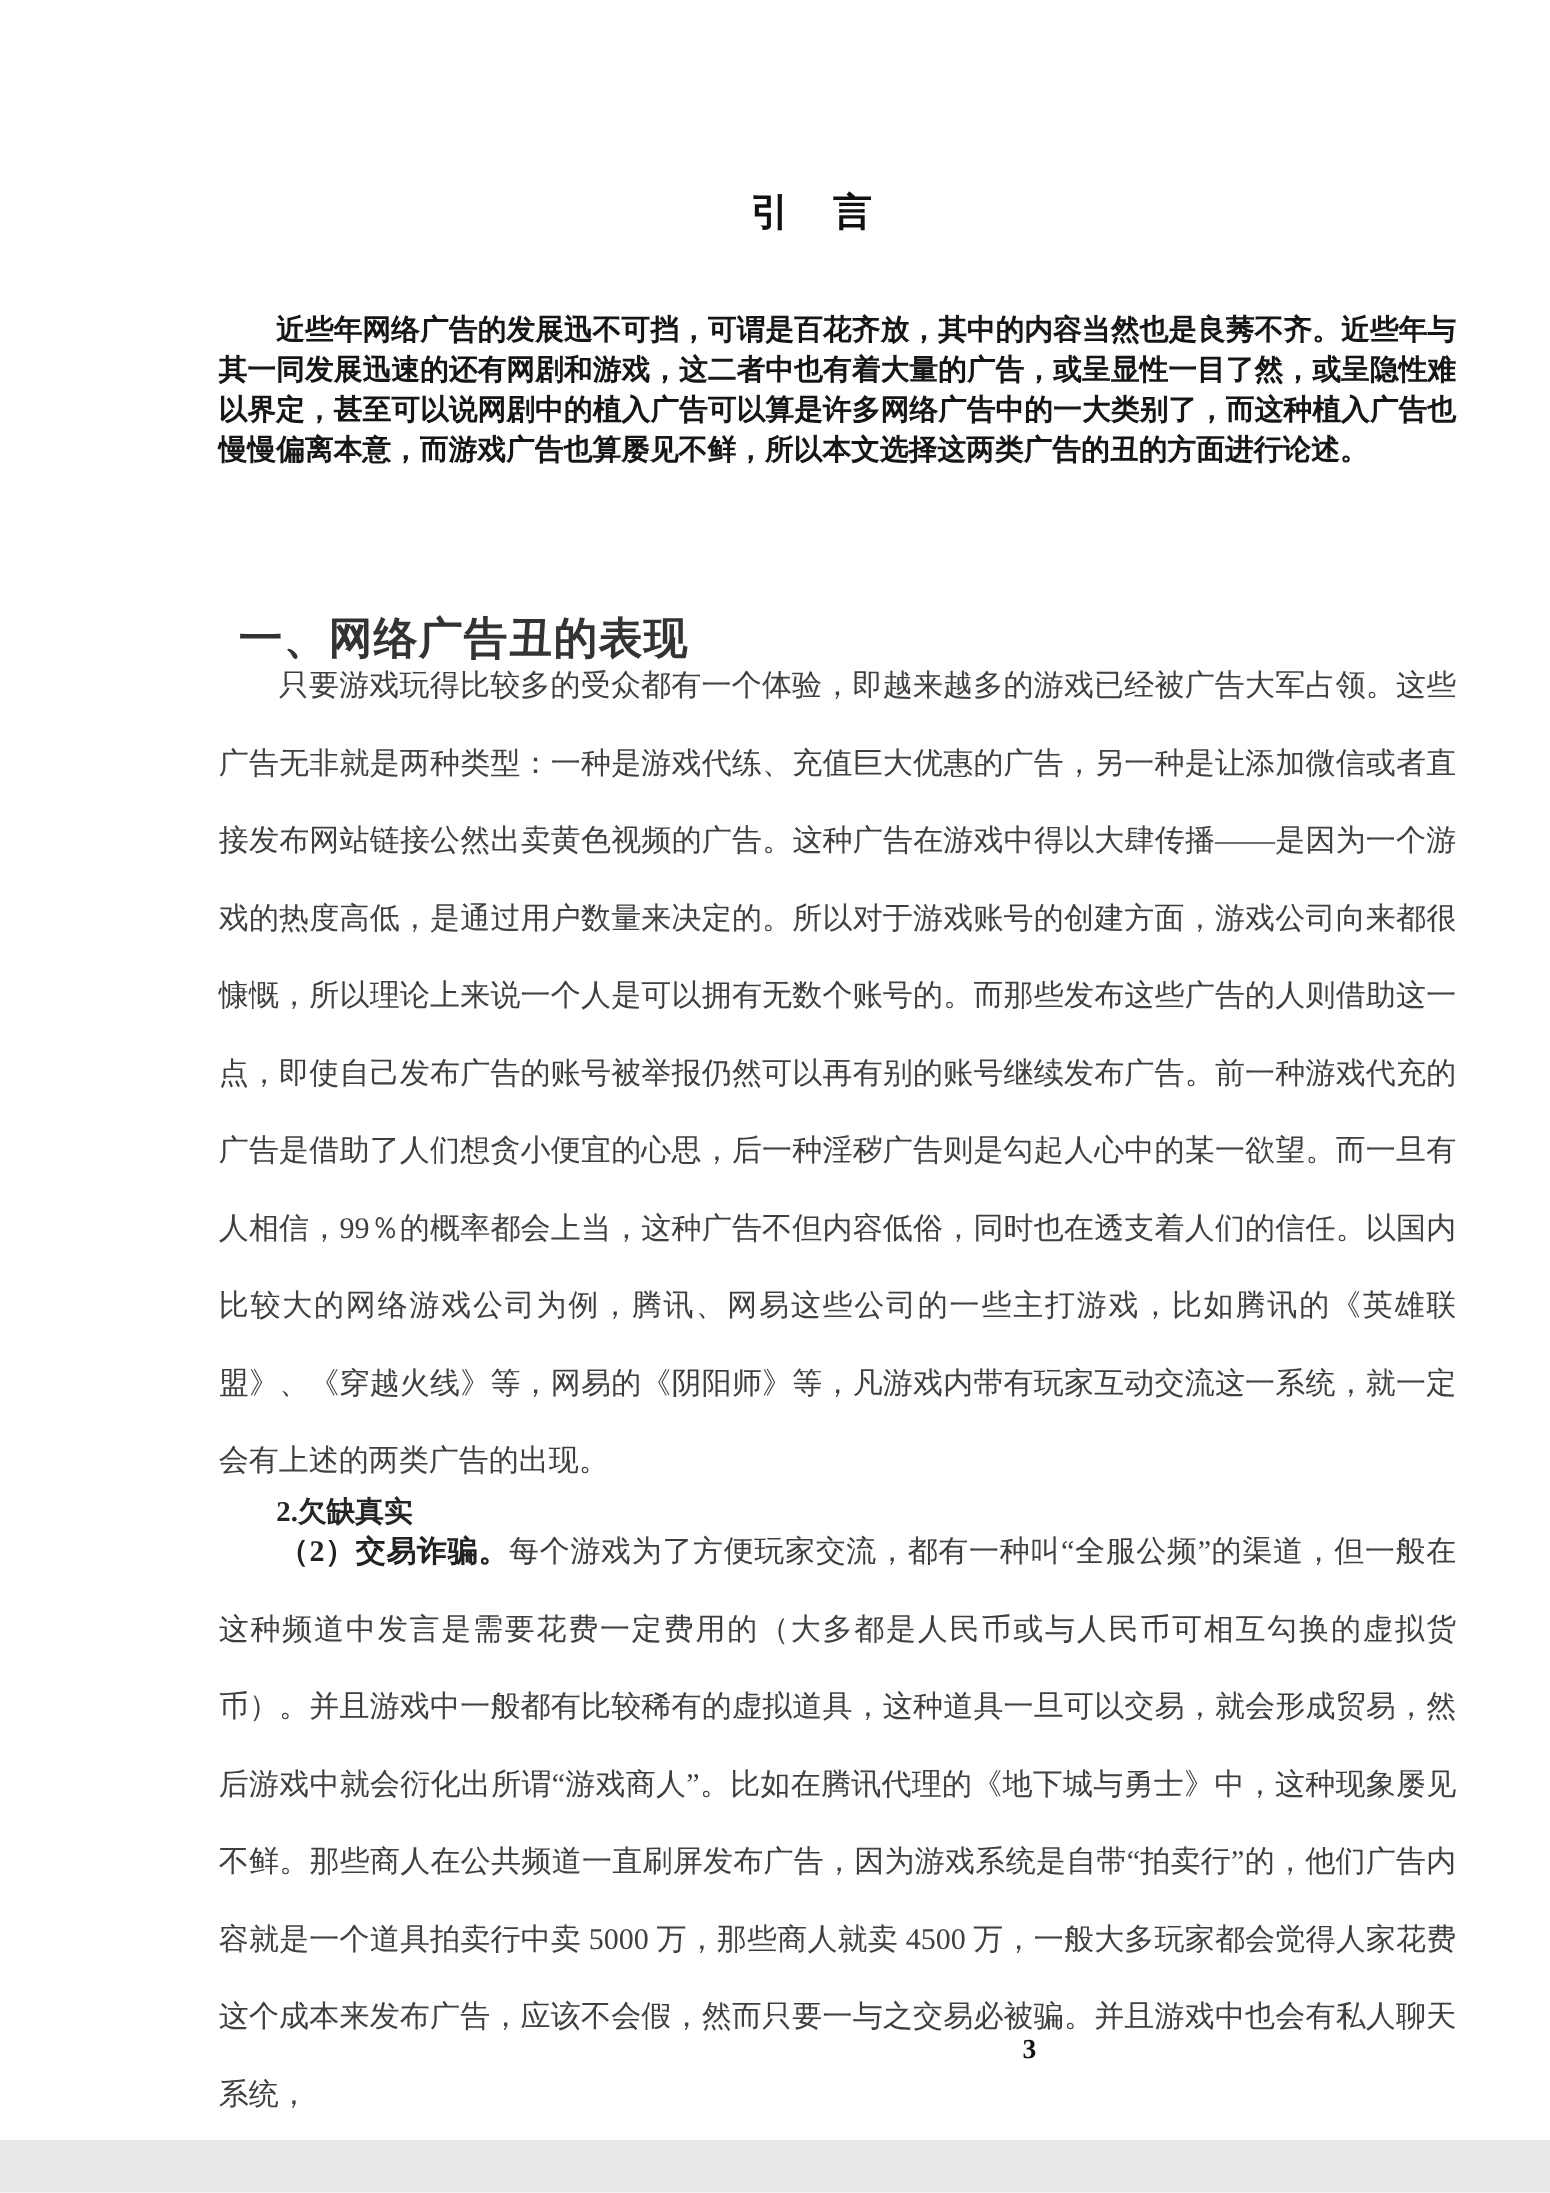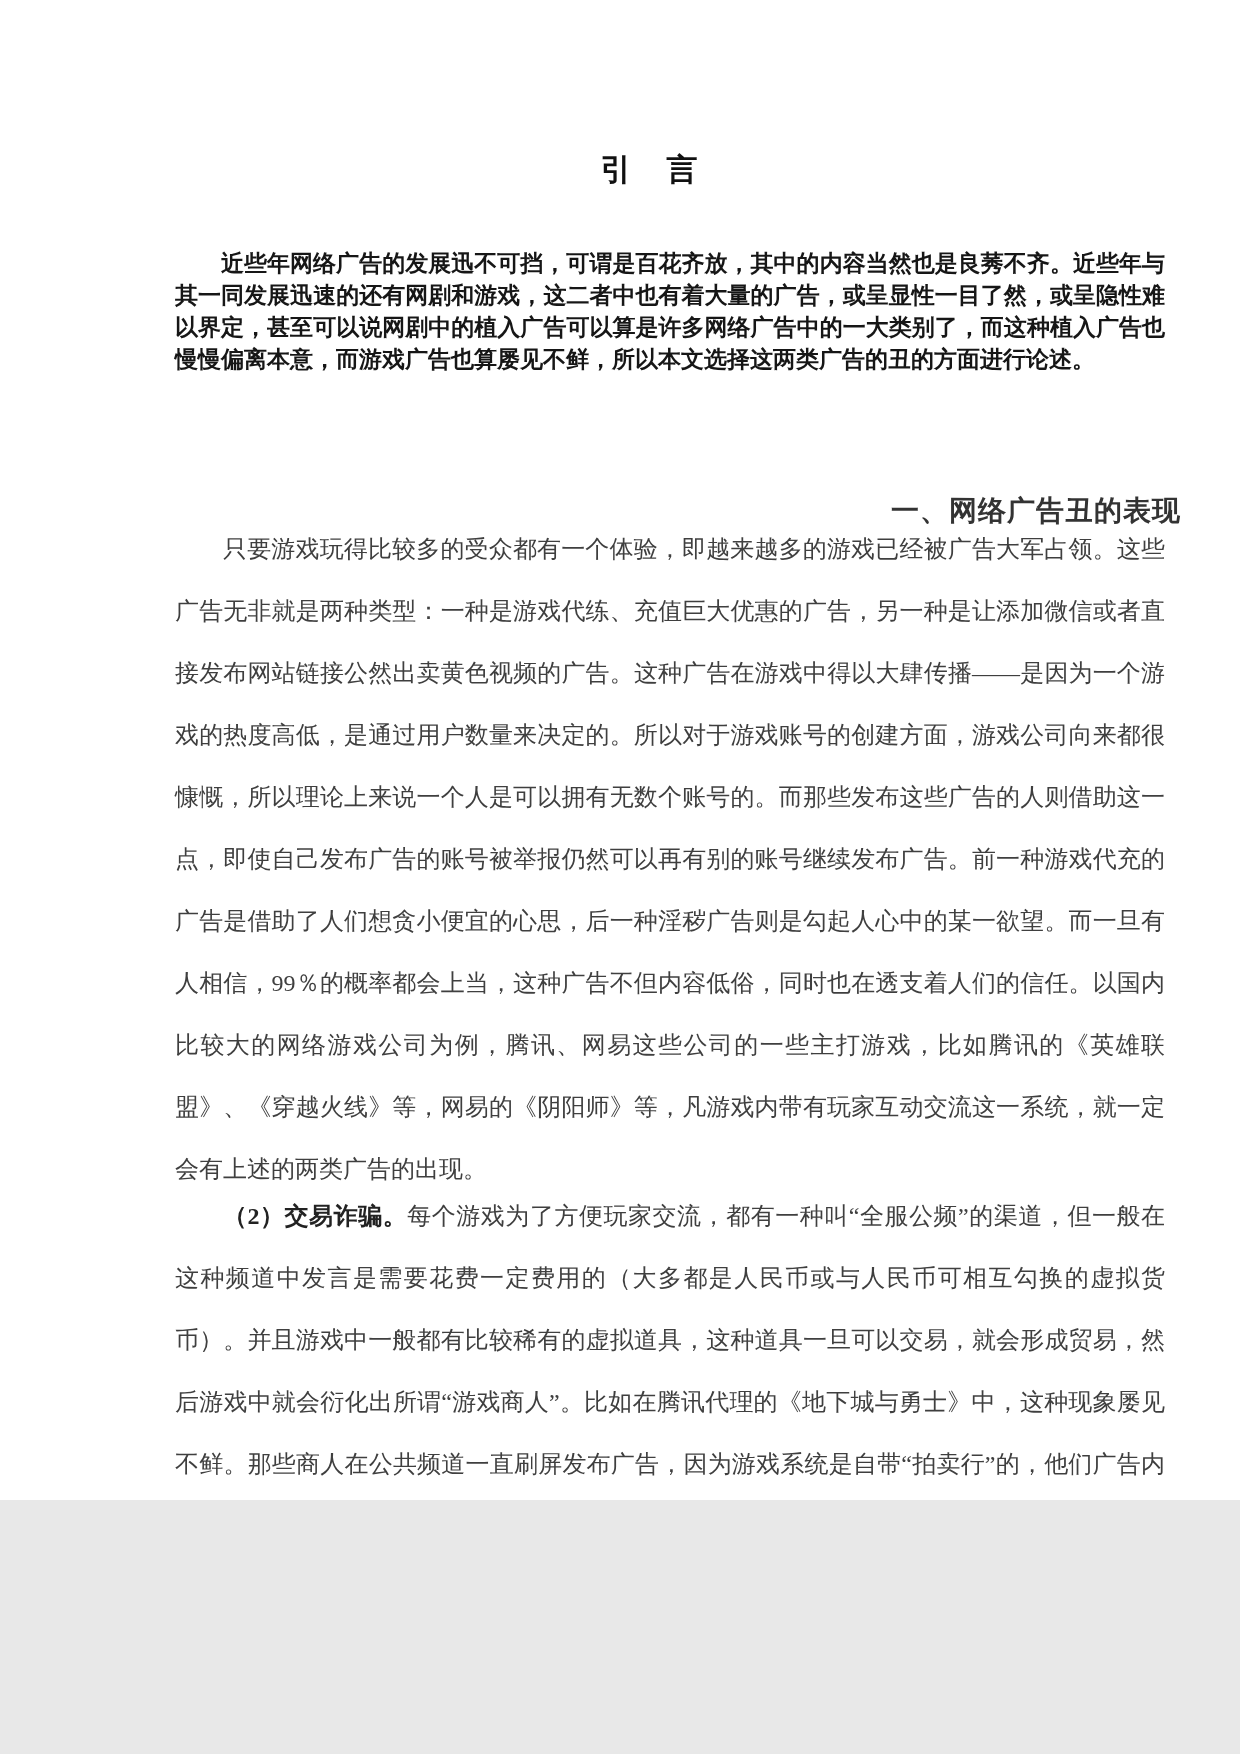--- a/index.html
+++ b/index.html
@@ -1,18 +1,18 @@
 <!DOCTYPE html>
 <html lang="zh"><head>
 <meta charset="utf-8">
 <style>
   html,body{margin:0;padding:0;background:#e8e8e8;}
   .page{
     position:relative;
-    width:1240px;height:1500px;
+    width:1240px;height:1712px;
     margin:0 auto;
     background:#ffffff;
     box-sizing:border-box;
     padding:0 75px 0 175px;
     font-family:"Liberation Serif","DejaVu Serif",serif;
     color:#222;
     overflow:hidden;
   }
   .doc-title{
     margin:150px 0 0 0;
@@ -28,25 +28,25 @@
     margin:58px 0 0 0;
     font-size:23px;
     line-height:32px;
     font-weight:bold;
     color:#161616;
     text-align:justify;
     text-indent:2em;
   }
   .sec-heading{
     margin:114px 0 0 0;
-    font-size:28px;
+    font-size:35px;
     line-height:42px;
     font-weight:600;
     color:#333;
-    text-align:right;
+    text-align:left;
     transform:translateX(16px);
     letter-spacing:1px;
   }
   .sub-heading{
     margin:42px 0 0 0;
     font-size:23px;
     line-height:32px;
     font-weight:bold;
     color:#262626;
     padding-left:2em;
@@ -94,18 +94,19 @@
   <h1 class="doc-title">引　言</h1>
 
   <p class="intro">近些年网络广告的发展迅不可挡，可谓是百花齐放，其中的内容当然也是良莠不齐。近些年与其一同发展迅速的还有网剧和游戏，这二者中也有着大量的广告，或呈显性一目了然，或呈隐性难以界定，甚至可以说网剧中的植入广告可以算是许多网络广告中的一大类别了，而这种植入广告也慢慢偏离本意，而游戏广告也算屡见不鲜，所以本文选择这两类广告的丑的方面进行论述。</p>
 
   <h2 class="sec-heading">一、网络广告丑的表现</h2>
 
 
 
   <p class="body-para">只要游戏玩得比较多的受众都有一个体验，即越来越多的游戏已经被广告大军占领。这些广告无非就是两种类型：一种是游戏代练、充值巨大优惠的广告，另一种是让添加微信或者直接发布网站链接公然出卖黄色视频的广告。这种广告在游戏中得以大肆传播——是因为一个游戏的热度高低，是通过用户数量来决定的。所以对于游戏账号的创建方面，游戏公司向来都很慷慨，所以理论上来说一个人是可以拥有无数个账号的。而那些发布这些广告的人则借助这一点，即使自己发布广告的账号被举报仍然可以再有别的账号继续发布广告。前一种游戏代充的广告是借助了人们想贪小便宜的心思，后一种淫秽广告则是勾起人心中的某一欲望。而一旦有人相信，99％的概率都会上当，这种广告不但内容低俗，同时也在透支着人们的信任。以国内比较大的网络游戏公司为例，腾讯、网易这些公司的一些主打游戏，比如腾讯的《英雄联盟》、《穿越火线》等，网易的《阴阳师》等，凡游戏内带有玩家互动交流这一系统，就一定会有上述的两类广告的出现。</p>
 
+  <h4 class="item-heading second">2.欠缺真实</h4>
 
   <p class="body-para second"><b>（2）交易诈骗。</b><span>每个游戏为了方便玩家交流，都有一种叫“全服公频”的渠道，但一般在这种频道中发言是需要花费一定费用的（大多都是人民币或与人民币可相互勾换的虚拟货币）。并且游戏中一般都有比较稀有的虚拟道具，这种道具一旦可以交易，就会形成贸易，然后游戏中就会衍化出所谓“游戏商人”。比如在腾讯代理的《地下城与勇士》中，这种现象屡见不鲜。那些商人在公共频道一直刷屏发布广告，因为游戏系统是自带“拍卖行”的，他们广告内容就是一个道具拍卖行中卖 5000 万，那些商人就卖 4500 万，一般大多玩家都会觉得人家花费这个成本来发布广告，应该不会假，然而只要一与之交易必被骗。并且游戏中也会有私人聊天系统，</span></p>
 
   <div class="page-number">3</div>
 
 </div>
 
 </body></html>

